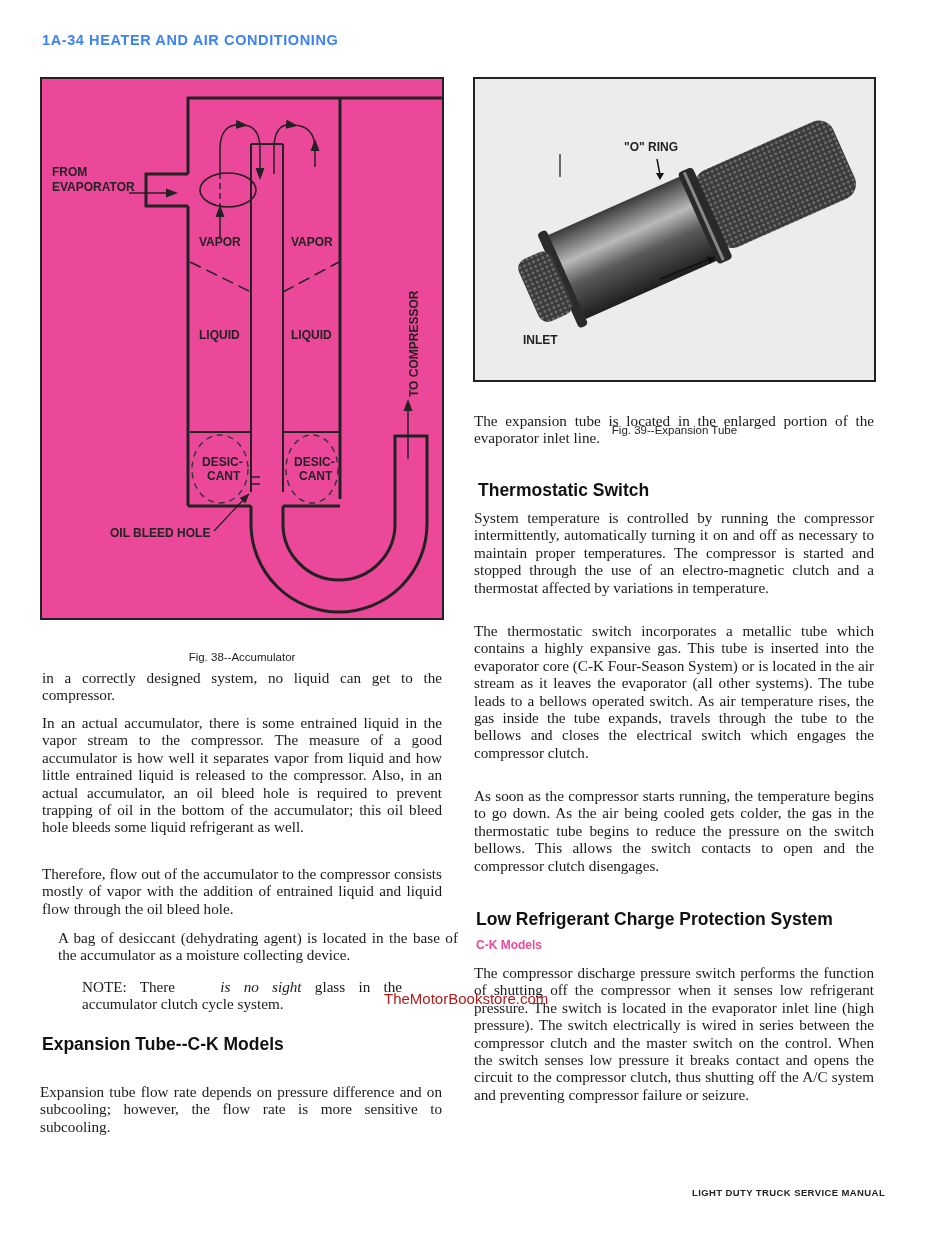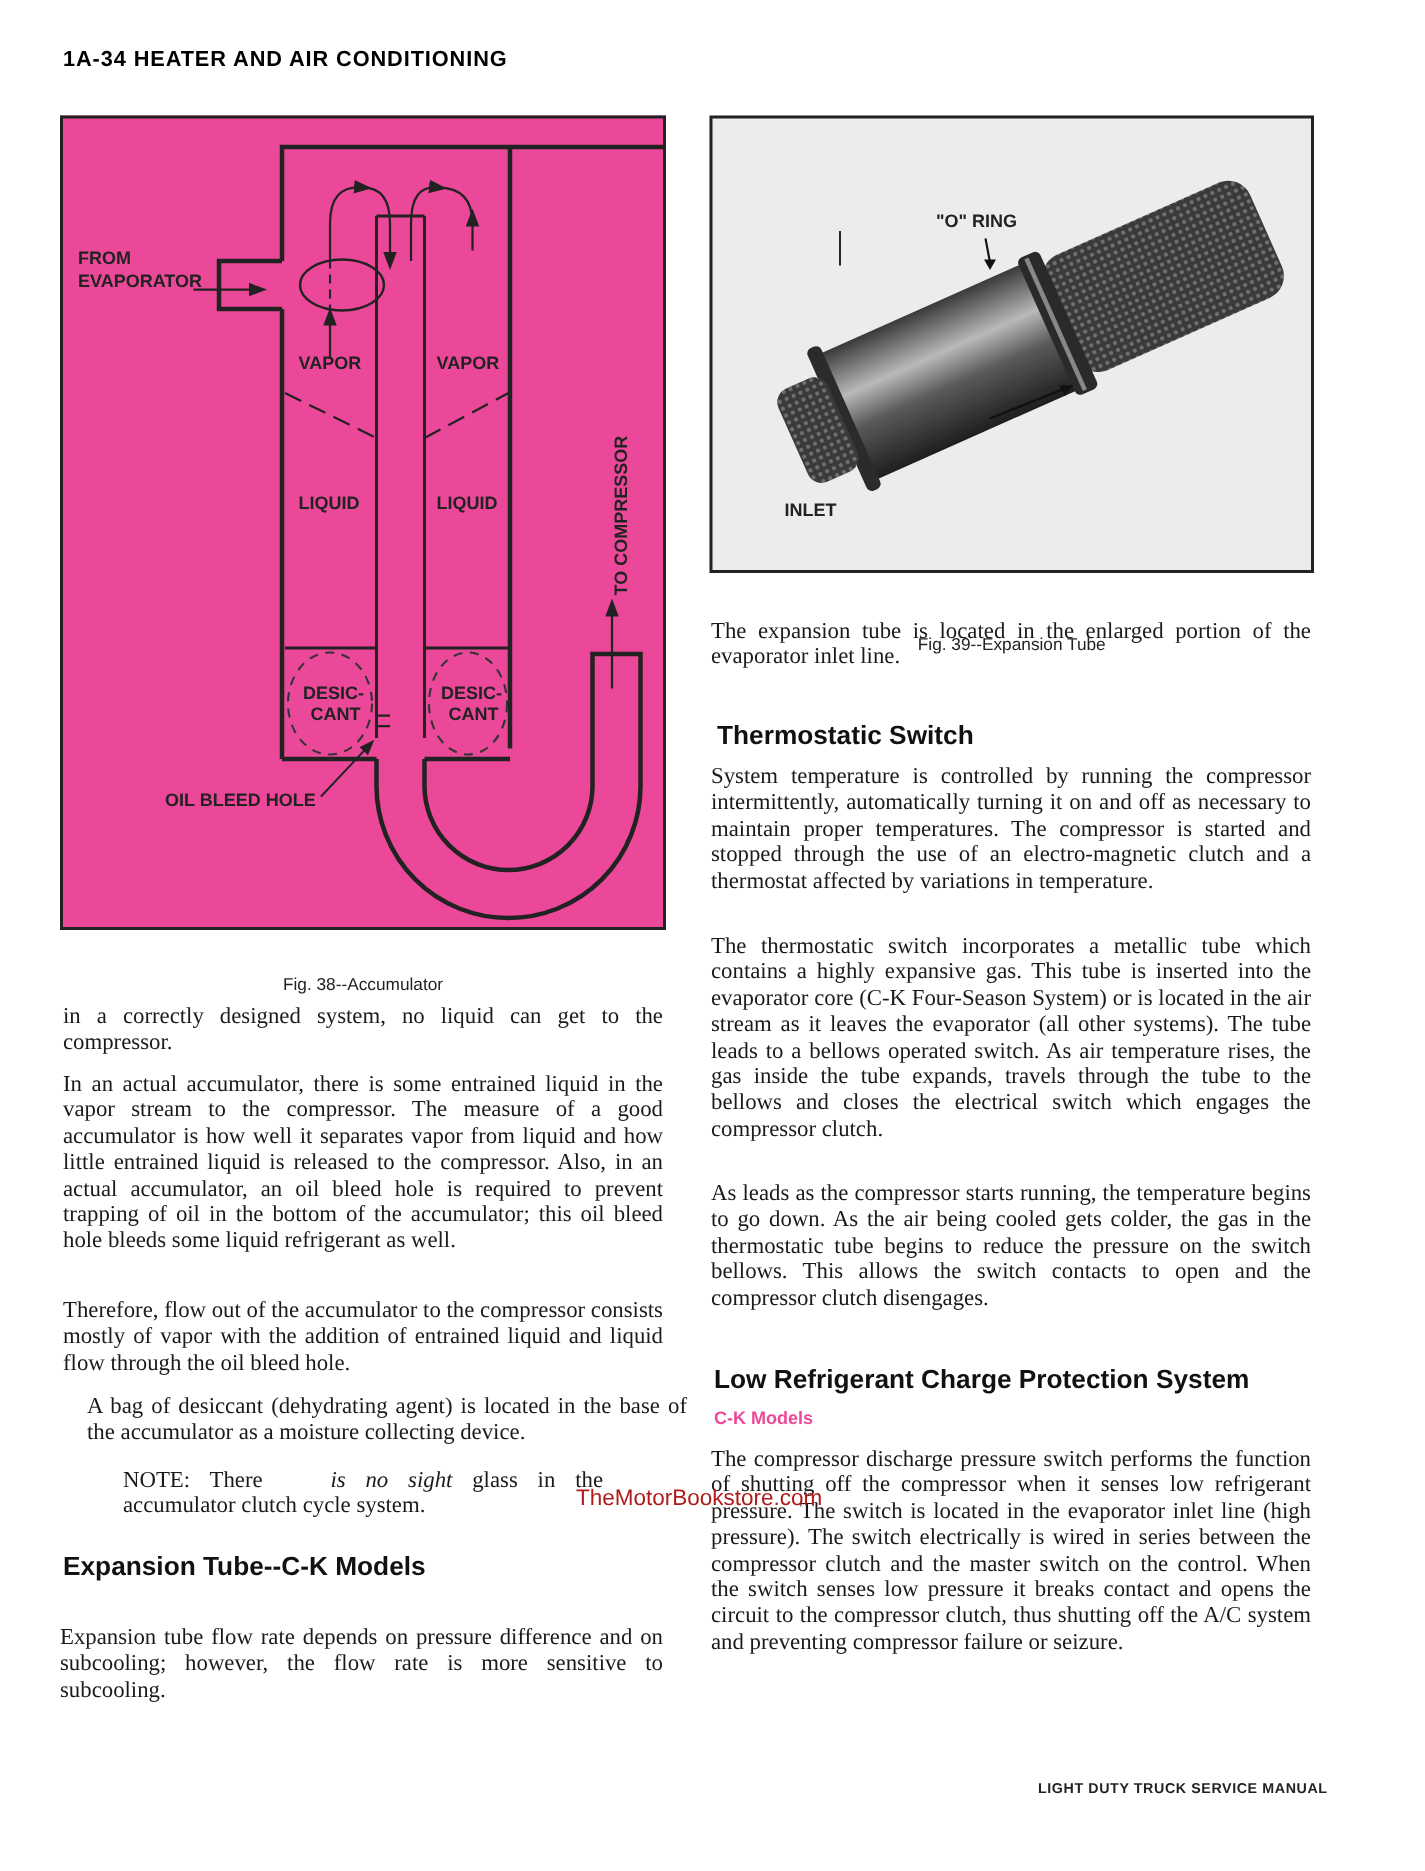--- a/index.html
+++ b/index.html
@@ -4,21 +4,21 @@
 <style>
   html, body { margin: 0; padding: 0; }
   body {
     width: 950px; height: 1247px; position: relative; overflow: hidden;
     background: #ffffff; color: #1a1a1a;
     font-family: "Liberation Serif", serif;
   }
   .abs { position: absolute; }
   .header {
     left: 42px; top: 32px; font-family: "Liberation Sans", sans-serif;
-    font-weight: bold; font-size: 14.5px; letter-spacing: 0.6px; color: #000000;
+    font-weight: bold; font-size: 14.5px; letter-spacing: 0.6px; color: #3b82f6;
   }
   .footer {
     left: 692px; top: 1187px; font-family: "Liberation Sans", sans-serif;
     font-weight: bold; font-size: 9.5px; letter-spacing: 0.4px; color: #222;
   }
   .fig-frame { border: 2px solid #222; background: #ec4899; box-sizing: border-box; }
   .caption {
     font-family: "Liberation Sans", sans-serif; font-size: 11.5px; color: #222;
     text-align: center;
   }
@@ -152,20 +152,20 @@
 <div class="abs para note" style="left:82px; top:978px; width:320px;">
   <span>NOTE: There </span><i>is no sight</i><span> glass in the accumulator clutch cycle system.</span>
 </div>
 <div class="abs h2" style="left:42px; top:1034px;">Expansion Tube--C-K Models</div>
 <div class="abs para" style="left:40px; top:1083px; width:402px;">Expansion tube flow rate depends on pressure difference and on subcooling; however, the flow rate is more sensitive to subcooling.</div>
 
 <div class="abs para" style="left:474px; top:412px; width:400px;">The expansion tube is located in the enlarged portion of the evaporator inlet line.</div>
 <div class="abs h2" style="left:478px; top:480px;">Thermostatic Switch</div>
 <div class="abs para" style="left:474px; top:509px; width:400px;">System temperature is controlled by running the compressor intermittently, automatically turning it on and off as necessary to maintain proper temperatures. The compressor is started and stopped through the use of an electro-magnetic clutch and a thermostat affected by variations in temperature.</div>
 <div class="abs para" style="left:474px; top:622px; width:400px;">The thermostatic switch incorporates a metallic tube which contains a highly expansive gas. This tube is inserted into the evaporator core (C-K Four-Season System) or is located in the air stream as it leaves the evaporator (all other systems). The tube leads to a bellows operated switch. As air temperature rises, the gas inside the tube expands, travels through the tube to the bellows and closes the electrical switch which engages the compressor clutch.</div>
-<div class="abs para" style="left:474px; top:787px; width:400px;">As leads as the compressor starts running, the temperature begins to go down. As the air being cooled gets colder, the gas in the thermostatic tube begins to reduce the pressure on the switch bellows. This allows the switch contacts to open and the compressor clutch disengages.</div>
+<div class="abs para" style="left:474px; top:787px; width:400px;">As soon as the compressor starts running, the temperature begins to go down. As the air being cooled gets colder, the gas in the thermostatic tube begins to reduce the pressure on the switch bellows. This allows the switch contacts to open and the compressor clutch disengages.</div>
 <div class="abs h2" style="left:476px; top:909px;">Low Refrigerant Charge Protection System</div>
 <div class="abs h3" style="left:476px; top:938px;">C-K Models</div>
 <div class="abs para" style="left:474px; top:964px; width:400px;">The compressor discharge pressure switch performs the function of shutting off the compressor when it senses low refrigerant pressure. The switch is located in the evaporator inlet line (high pressure). The switch electrically is wired in series between the compressor clutch and the master switch on the control. When the switch senses low pressure it breaks contact and opens the circuit to the compressor clutch, thus shutting off the A/C system and preventing compressor failure or seizure.</div>
 
 <div class="abs watermark" style="left:384px; top:990px;">TheMotorBookstore.com</div>
 
 <div class="abs footer">LIGHT DUTY TRUCK SERVICE MANUAL</div>
 
 </body></html>

